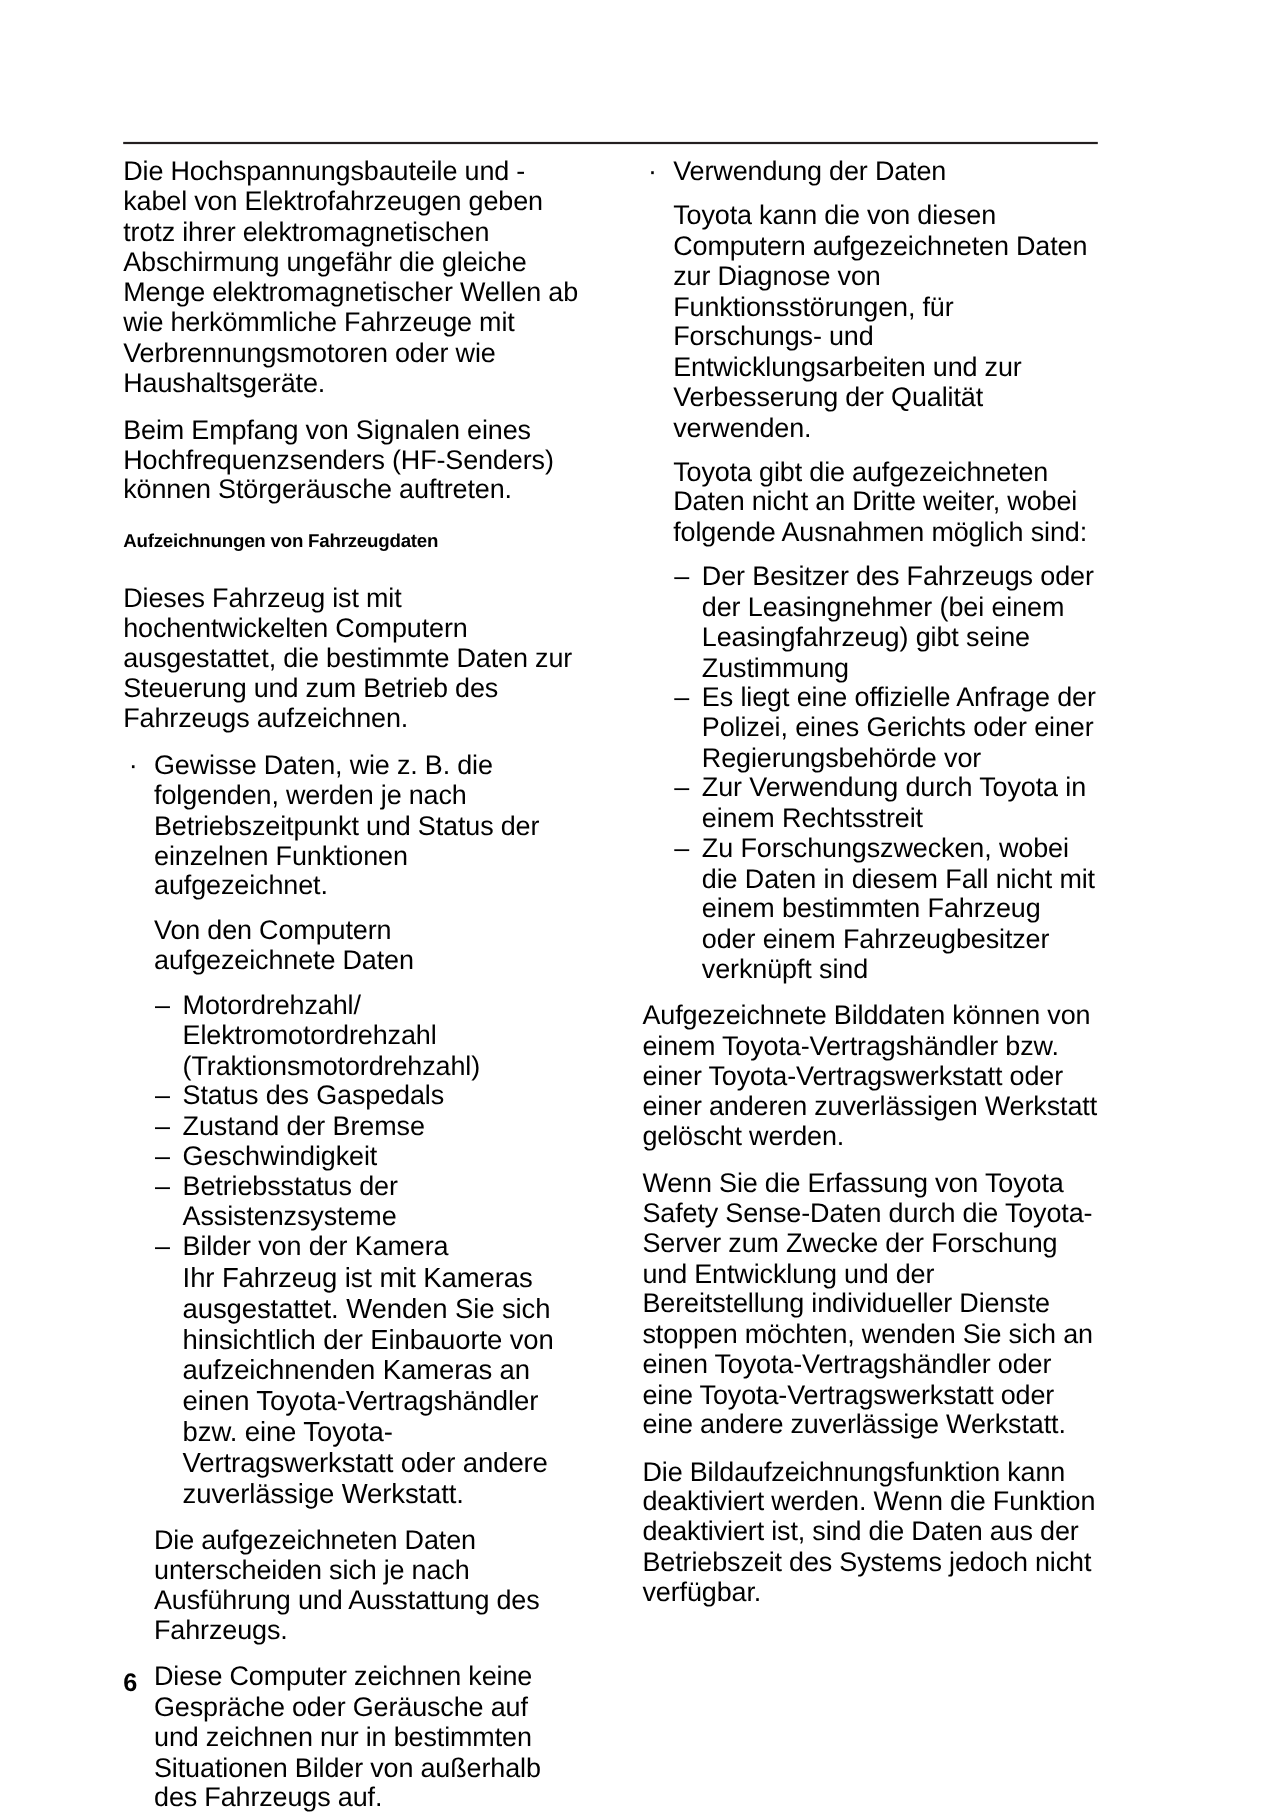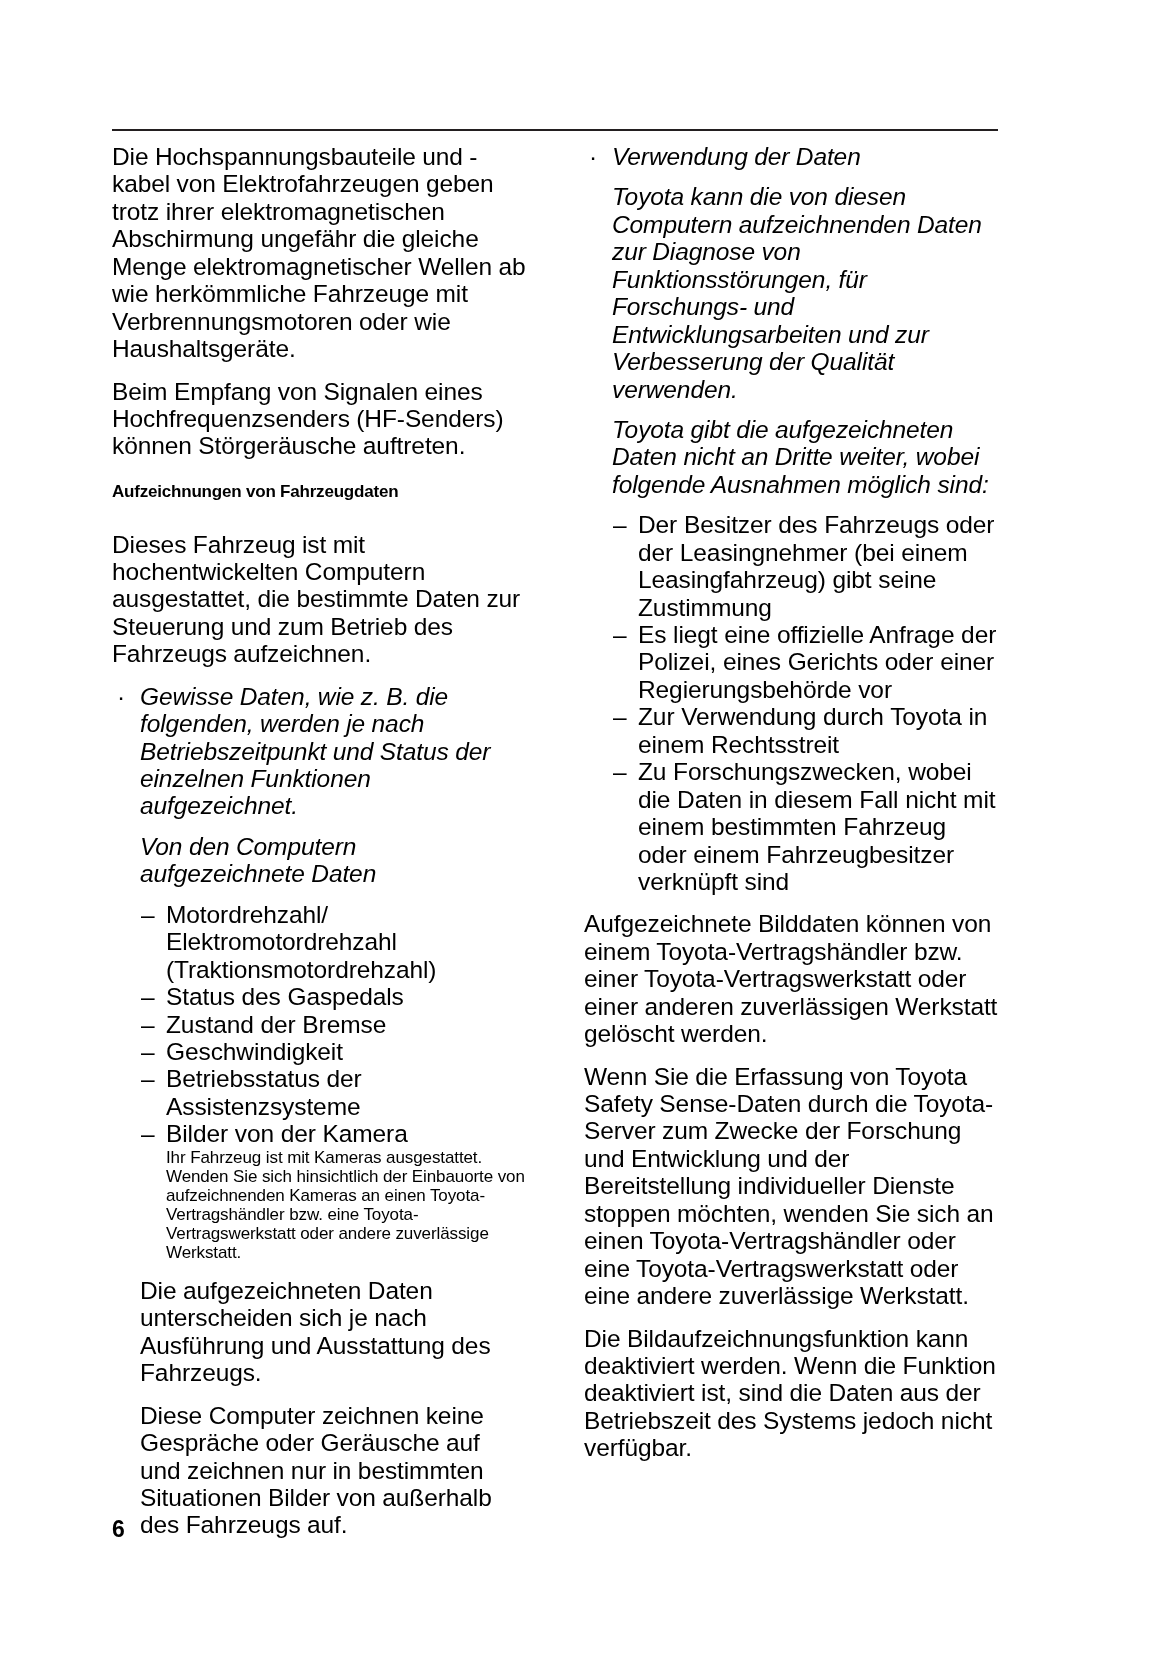--- a/index.html
+++ b/index.html
@@ -80,21 +80,20 @@
   }
   .bullet-item > .marker {
     position: absolute;
     left: 5px;
     top: 0;
     font-size: 24.5px;
     line-height: 1.12;
   }
   .bullet-body .para {
     margin-bottom: 13px;
-    font-style: italic;
   }
   .bullet-body .para:last-child { margin-bottom: 0; }
 
   
   .dash-list {
     list-style: none;
     margin: 0;
     padding: 0;
   }
   .dash-item {
@@ -105,21 +104,21 @@
     letter-spacing: -0.1px;
   }
   .dash-item > .marker {
     position: absolute;
     left: 1px;
     top: 0;
     font-size: 24.5px;
     line-height: 1.12;
   }
   .dash-item .sub-para {
-    font-size: 17px;
+    font-size: 25px;
     line-height: 1.12;
     letter-spacing: -0.1px;
   }
   .indent-1 { margin-left: 28px; }
 
   .page-number {
     position: absolute;
     left: 112px;
     top: 1516px;
     font-size: 23px;
@@ -189,21 +188,21 @@
 
     </div>
 
     <div class="col">
 
       <ul class="bullet-list">
         <li class="bullet-item">
           <span class="marker">·</span>
           <div class="bullet-body">
             <p class="para">Verwendung der Daten</p>
-            <p class="para">Toyota kann die von diesen Computern aufzeichnenden Daten zur Diagnose von Funktionsstörungen, für Forschungs- und Entwicklungsarbeiten und zur Verbesserung der Qualität verwenden.</p>
+            <p class="para">Toyota kann die von diesen Computern aufgezeichneten Daten zur Diagnose von Funktionsstörungen, für Forschungs- und Entwicklungsarbeiten und zur Verbesserung der Qualität verwenden.</p>
             <p class="para">Toyota gibt die aufgezeichneten Daten nicht an Dritte weiter, wobei folgende Ausnahmen möglich sind:</p>
 
             <ul class="dash-list">
               <li class="dash-item">
                 <span class="marker">–</span>
                 <span>Der Besitzer des Fahrzeugs oder der Leasingnehmer (bei einem Leasingfahrzeug) gibt seine Zustimmung</span>
               </li>
               <li class="dash-item">
                 <span class="marker">–</span>
                 <span>Es liegt eine offizielle Anfrage der Polizei, eines Gerichts oder einer Regierungsbehörde vor</span>

